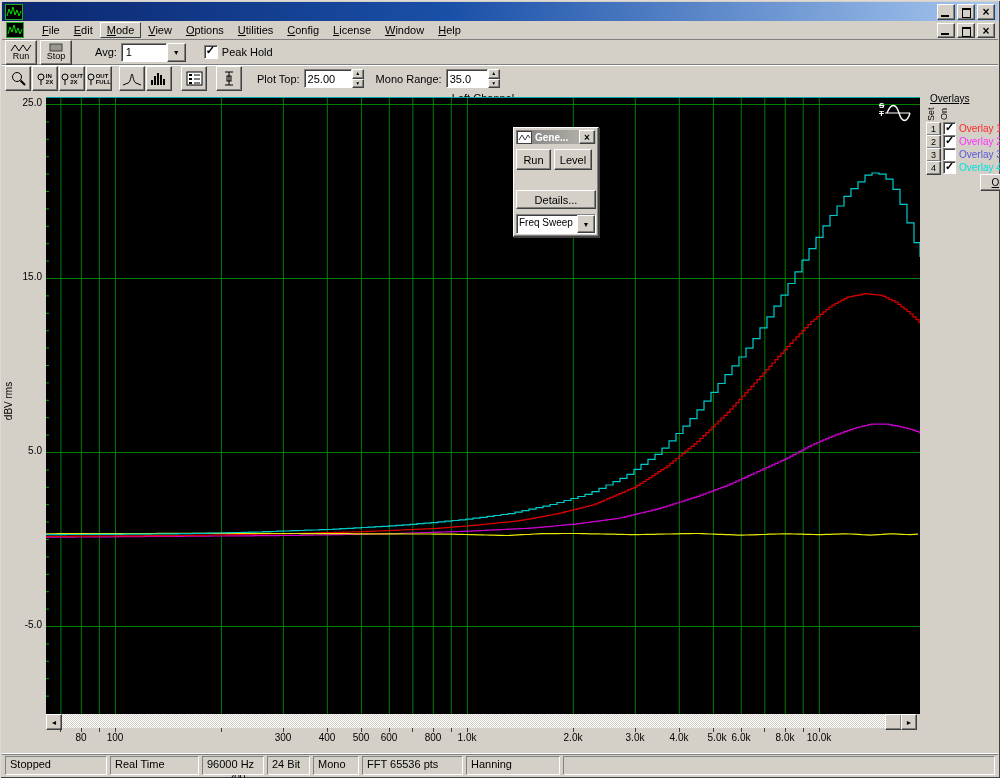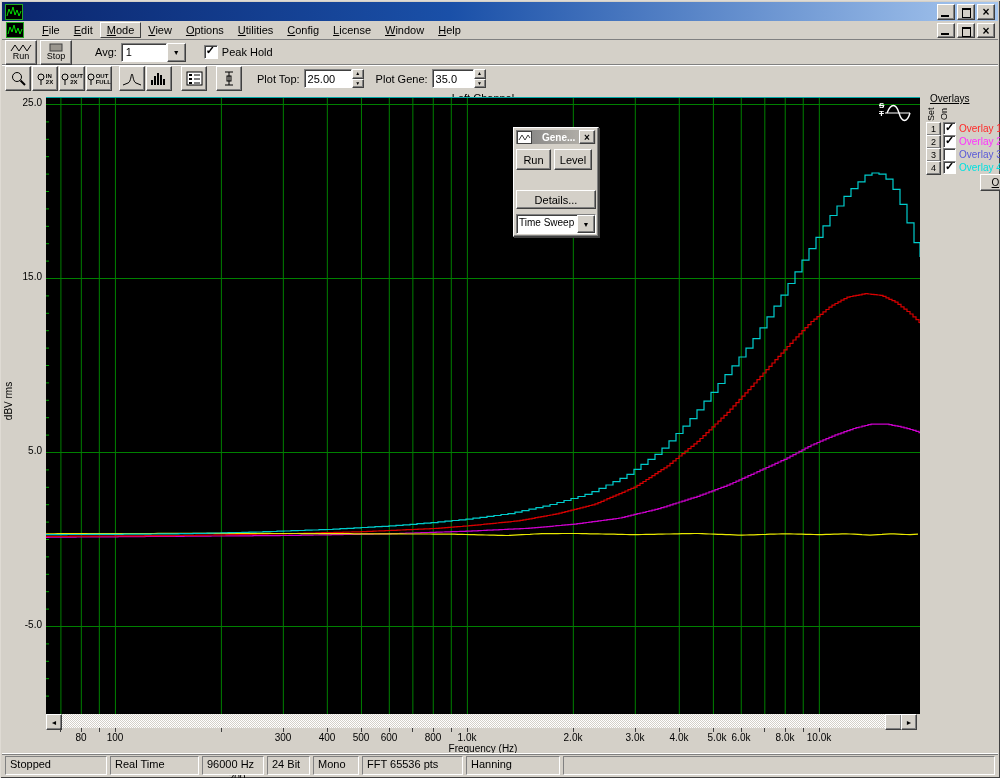--- a/index.html
+++ b/index.html
@@ -71,21 +71,21 @@
   .rot{transform:rotate(-90deg);font-size:9px;}
   .ovrow{position:absolute;left:926px;height:13px;display:flex;align-items:center;}
   .ovnum{width:13px;height:12px;font-size:9px;margin-right:2px;}
   .ovrow .checkbox{width:11px;height:11px;}
   .ovlbl{font-size:10px;margin-left:3px;white-space:nowrap;}
   #overlay-options{left:980px;top:174px;width:64px;height:15px;font-size:10px;text-decoration:underline;}
   
   #gen{left:513px;top:127px;width:80px;background:#d4d0c8;border:1px solid;border-color:#fff #404040 #404040 #fff;
     box-shadow:inset -1px -1px 0 #808080,1px 1px 0 #404040;padding:2px;}
   #gen-title{height:14px;background:linear-gradient(90deg,#7f7f7f,#bdb9b1);display:flex;align-items:center;padding:0 1px;}
-  #gen-title .gt{color:#fff;font-weight:bold;font-size:10px;margin-left:10px;flex:1;}
+  #gen-title .gt{color:#fff;font-weight:bold;font-size:10px;margin-left:3px;flex:1;}
   .gicon{width:13px;height:11px;background:#fff;border:1px solid #404040;flex:none;}
   #gen-close{width:14px;height:12px;font-size:10px;font-weight:bold;flex:none;}
   #gen .row{display:flex;gap:3px;margin-top:5px;}
   .gbtn{height:19px;font-size:11px;}
   #gen-details{margin-top:20px;height:17px;font-size:11px;}
   #gen-combo{margin-top:5px;height:18px;display:flex;}
   #gen-combo .cval{flex:1;overflow:hidden;white-space:nowrap;padding:2px 1px 0 2px;font-size:10px;}
   
   #statusbar{left:2px;right:2px;bottom:3px;height:20px;border-top:1px solid #808080;box-shadow:0 -1px 0 #fff;
     display:flex;align-items:center;padding:0 3px;gap:3px;background:#d4d0c8;justify-content:flex-end;}
@@ -235,21 +235,21 @@
           <line x1="3" y1="15" x2="11" y2="15" stroke="#000"></line>
           <rect x="5" y="6" width="4" height="5" fill="none" stroke="#000"></rect>
         </svg>
     </span>
     <span class="lbl" style="margin-left:14px">Plot Top:</span>
     <input class="field" style="width: 40px;" value="25.00">
     <span class="spin">
       <span class="sb btn">▲</span>
       <span class="sb btn">▼</span>
     </span>
-    <span class="lbl" style="margin-left:12px">Plot Gene:</span>
+    <span class="lbl" style="margin-left:12px">Mono Range:</span>
     <input class="field" style="width: 34px;" value="35.0">
     <span class="spin">
       <span class="sb btn">▲</span>
       <span class="sb btn">▼</span>
     </span>
   </div>
 
   <div id="plot-title" class="abs">Left Channel</div>
   <div id="ylabels">
       <div class="abs ylab" style="top: 97px; left: 0px;">25.0</div>
@@ -379,21 +379,20 @@
       <span class="xlab" style="left: 387px;">800</span>
       <span class="xlab" style="left: 421px;">1.0k</span>
       <span class="xlab" style="left: 527px;">2.0k</span>
       <span class="xlab" style="left: 589px;">3.0k</span>
       <span class="xlab" style="left: 633px;">4.0k</span>
       <span class="xlab" style="left: 667px; padding-left: 8px;">5.0k</span>
       <span class="xlab" style="left: 695px;">6.0k</span>
       <span class="xlab" style="left: 739px;">8.0k</span>
       <span class="xlab" style="left: 773px;">10.0k</span>
     </div>
-  <div id="xaxis-title" class="abs">Frequency (Hz)</div>
 
   <div id="overlays-heading" class="abs">Overlays</div>
   <div class="abs rot" style="left:921px;top:106px;width:20px">Set</div>
   <div class="abs rot" style="left:934px;top:105px;width:20px">On</div>
   <div id="overlay-rows">
       <div class="ovrow" style="top: 122px;">
         <span class="ovnum btn">1</span>
         <span class="checkbox">
           <span class="chk">✓</span>
         </span>
@@ -432,21 +431,21 @@
       <span id="gen-close" class="btn">
           <span>×</span>
         </span>
     </div>
     <div class="row">
       <span class="gbtn btn" style="width:33px">Run</span>
       <span class="gbtn btn" style="width:36px">Level</span>
     </div>
     <div id="gen-details" class="btn">Details...</div>
     <div id="gen-combo" class="sunken">
-      <span class="cval">Time Sweep</span>
+      <span class="cval">Freq Sweep</span>
       <span class="cbtn btn" style="width:16px;font-size:7px;display:flex;align-items:center;justify-content:center">
           <span>▼</span>
         </span>
     </div>
   </div>
 
   <div id="statusbar" class="abs">
       <span class="spanel" style="width: 92px;">Stopped</span>
       <span class="spanel" style="width: 79px;">Real Time</span>
       <span class="spanel" style="width: 52px;">96000 Hz</span>

